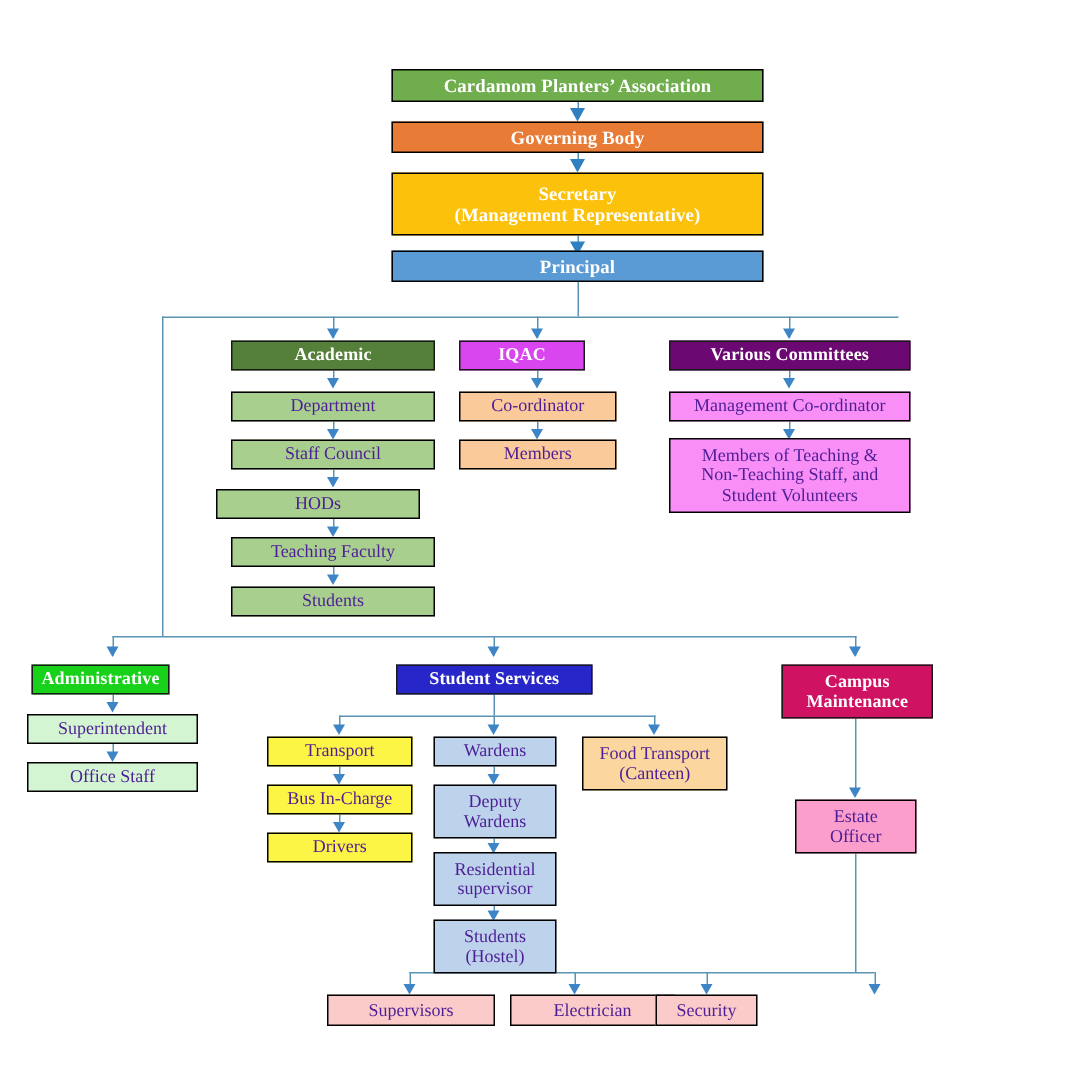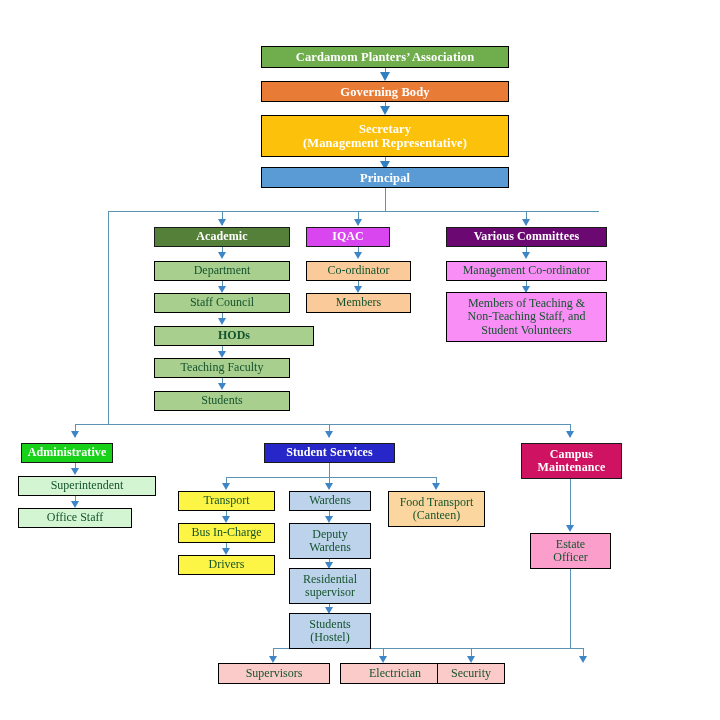--- a/index.html
+++ b/index.html
@@ -18,21 +18,21 @@
   
   .node{
     position:absolute;
     box-sizing:border-box;
     border:1px solid #000000;
     display:flex;
     align-items:center;
     justify-content:center;
     text-align:center;
     line-height:1.12;
-    color:#14532d;
+    color:#4c1d95;
     font-size:12px;
     white-space:pre-line;
     z-index:3;
   }
   .node.hdr{
     font-weight:bold;
     color:#ffffff;
     letter-spacing:.1px;
   }
   .node.hdr.darkborder{border:1px solid #1a1a1a;}
@@ -99,21 +99,21 @@
   <div class="arw" style="left:218px;top:252px;"></div>
 
   <div class="node" style="left:154px;top:261px;width:136px;height:20px;background:#a9cf8f;">Department</div>
   <div class="ln v" style="left:222px;top:281px;height:8px;"></div>
   <div class="arw" style="left:218px;top:286px;"></div>
 
   <div class="node" style="left:154px;top:293px;width:136px;height:20px;background:#a9cf8f;">Staff Council</div>
   <div class="ln v" style="left:222px;top:313px;height:8px;"></div>
   <div class="arw" style="left:218px;top:318px;"></div>
 
-  <div class="node" style="left:154px;top:326px;width:160px;height:20px;background:#a9cf8f;font-weight:bold;">HODs</div>
+  <div class="node" style="left:144px;top:326px;width:136px;height:20px;background:#a9cf8f;">HODs</div>
   <div class="ln v" style="left:222px;top:346px;height:8px;"></div>
   <div class="arw" style="left:218px;top:351px;"></div>
 
   <div class="node" style="left:154px;top:358px;width:136px;height:20px;background:#a9cf8f;">Teaching Faculty</div>
   <div class="ln v" style="left:222px;top:378px;height:8px;"></div>
   <div class="arw" style="left:218px;top:383px;"></div>
 
   <div class="node" style="left:154px;top:391px;width:136px;height:20px;background:#a9cf8f;">Students</div>
 
   <div class="node hdr darkborder" style="left:306px;top:227px;width:84px;height:20px;background:#d946ef;">IQAC</div>
@@ -143,21 +143,21 @@
   <div class="arw" style="left:71px;top:431px;"></div>
   <div class="ln v" style="left:329px;top:424px;height:13px;"></div>
   <div class="arw" style="left:325px;top:431px;"></div>
   <div class="ln v" style="left:570px;top:424px;height:13px;"></div>
   <div class="arw" style="left:566px;top:431px;"></div>
 
   <div class="node hdr darkborder" style="left:21px;top:443px;width:92px;height:20px;background:#18d21a;">Administrative</div>
   <div class="ln v" style="left:75px;top:463px;height:8px;"></div>
   <div class="arw" style="left:71px;top:468px;"></div>
 
-  <div class="node" style="left:18px;top:476px;width:138px;height:20px;background:#d4f5d2;">Superintendent</div>
+  <div class="node" style="left:18px;top:476px;width:114px;height:20px;background:#d4f5d2;">Superintendent</div>
   <div class="ln v" style="left:75px;top:496px;height:8px;"></div>
   <div class="arw" style="left:71px;top:501px;"></div>
 
   <div class="node" style="left:18px;top:508px;width:114px;height:20px;background:#d4f5d2;">Office Staff</div>
 
   <div class="node hdr darkborder" style="left:264px;top:443px;width:131px;height:20px;background:#2727c9;">Student Services</div>
   <div class="ln v" style="left:329px;top:463px;height:14px;"></div>
   <div class="ln h" style="left:226px;top:477px;width:211px;"></div>
   <div class="ln v" style="left:226px;top:477px;height:10px;"></div>
   <div class="arw" style="left:222px;top:483px;"></div>

